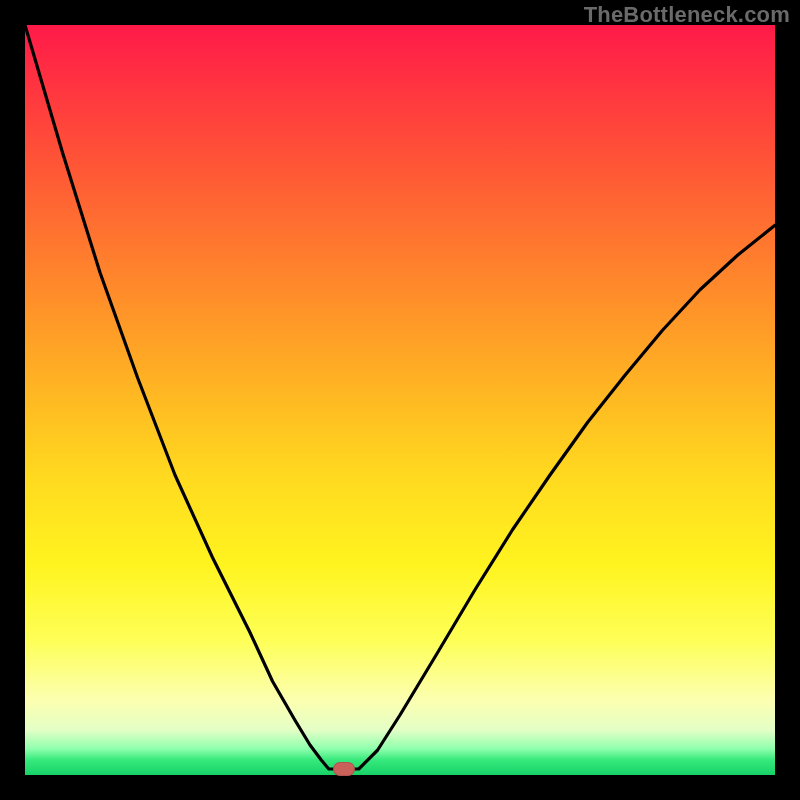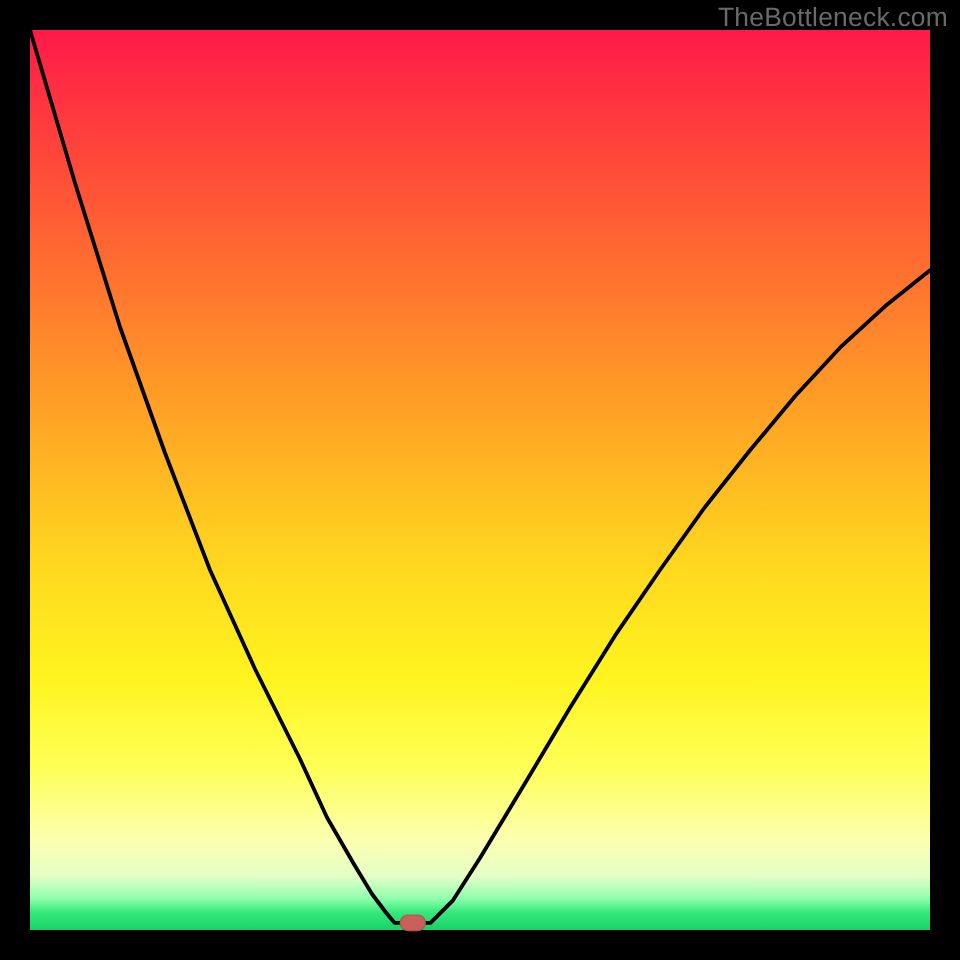--- a/index.html
+++ b/index.html
@@ -42,21 +42,21 @@
       #36e97c 98%,
       #17d268 100%
     );
   }
   .watermark {
     position: absolute;
     top: 2px;
     right: 10px;
     color: #6a6a6a;
     font-size: 22px;
-    font-weight: 400;
+    font-weight: 700;
     letter-spacing: 0.2px;
     user-select: none;
     text-align: right;
   }
   svg.curve {
     position: absolute;
     left: 0;
     top: 0;
     width: 750px;
     height: 750px;

